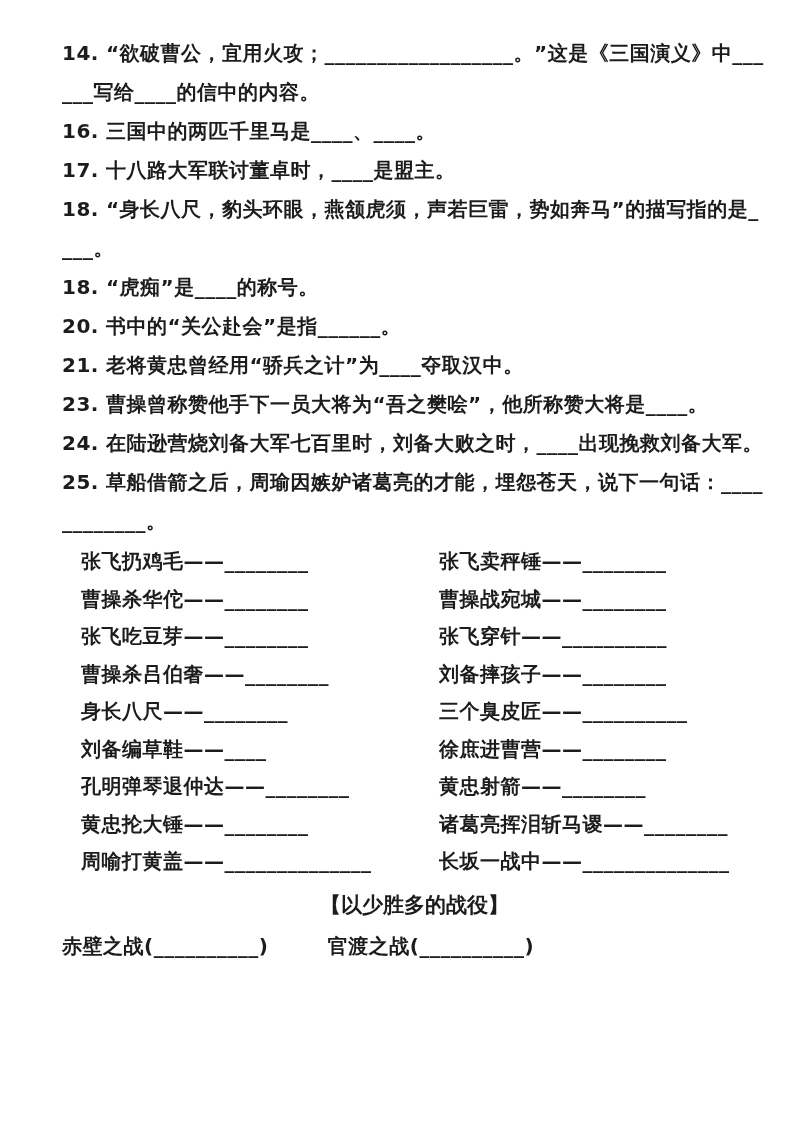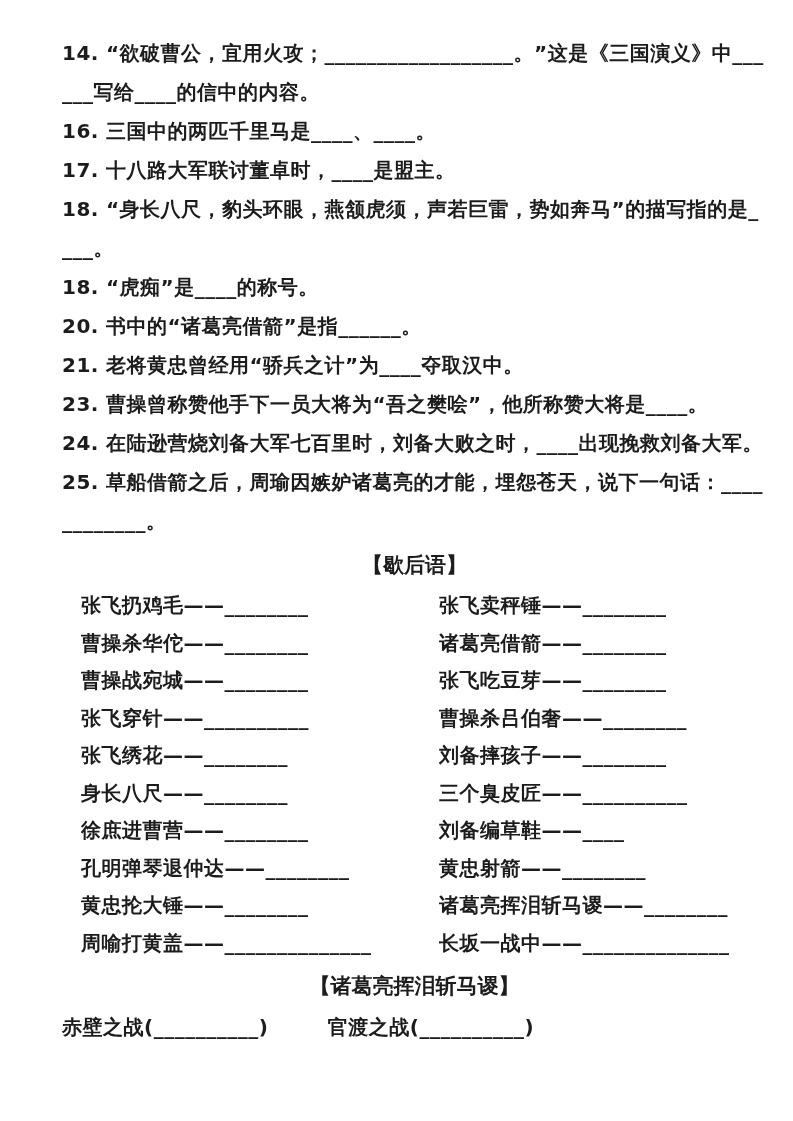--- a/index.html
+++ b/index.html
@@ -71,66 +71,63 @@
 
 
   <div class="question"><span class="qnum">16.</span><span>三国中的两匹千里马是____、____。</span></div>
 
   <div class="question"><span class="qnum">17.</span><span>十八路大军联讨董卓时，____是盟主。</span></div>
 
   <div class="question"><span class="qnum">18.</span><span>“身长八尺，豹头环眼，燕颔虎须，声若巨雷，势如奔马”的描写指的是____。</span></div>
 
   <div class="question"><span class="qnum">18.</span><span>“虎痴”是____的称号。</span></div>
 
-  <div class="question"><span class="qnum">20.</span><span>书中的“诸葛亮借箭”是指______。</span></div>
+  <div class="question"><span class="qnum">20.</span><span>书中的“关公赴会”是指______。</span></div>
 
   <div class="question"><span class="qnum">21.</span><span>老将黄忠曾经用“骄兵之计”为____夺取汉中。</span></div>
 
   <div class="question"><span class="qnum">23.</span><span>曹操曾称赞他手下一员大将为“吾之樊哙”，他所称赞大将是____。</span></div>
 
   <div class="question"><span class="qnum">24.</span><span>在陆逊营烧刘备大军七百里时，刘备大败之时，____出现挽救刘备大军。</span></div>
 
   <div class="question"><span class="qnum">25.</span><span>草船借箭之后，周瑜因嫉妒诸葛亮的才能，埋怨苍天，说下一句话：____________。</span></div>
 </div>
 
-  <div class="section-header">【歇后语】</div>
 
   <div class="xhy-grid">
   <div class="xhy-cell">张飞扔鸡毛——________</div>
   <div class="xhy-cell">张飞卖秤锤——________</div>
 
   <div class="xhy-cell">曹操杀华佗——________</div>
-  <div class="xhy-cell">诸葛亮借箭——________</div>
 
   <div class="xhy-cell">曹操战宛城——________</div>
   <div class="xhy-cell">张飞吃豆芽——________</div>
 
   <div class="xhy-cell">张飞穿针——__________</div>
   <div class="xhy-cell">曹操杀吕伯奢——________</div>
 
-  <div class="xhy-cell">张飞绣花——________</div>
   <div class="xhy-cell">刘备摔孩子——________</div>
 
   <div class="xhy-cell">身长八尺——________</div>
   <div class="xhy-cell">三个臭皮匠——__________</div>
 
+  <div class="xhy-cell">刘备编草鞋——____</div>
   <div class="xhy-cell">徐庶进曹营——________</div>
-  <div class="xhy-cell">刘备编草鞋——____</div>
 
   <div class="xhy-cell">孔明弹琴退仲达——________</div>
   <div class="xhy-cell">黄忠射箭——________</div>
 
   <div class="xhy-cell">黄忠抡大锤——________</div>
   <div class="xhy-cell">诸葛亮挥泪斩马谡——________</div>
 
   <div class="xhy-cell">周喻打黄盖——______________</div>
   <div class="xhy-cell">长坂一战中——______________</div>
 </div>
 
-  <div class="section-header">【诸葛亮挥泪斩马谡】</div>
+  <div class="section-header">【以少胜多的战役】</div>
 
   <div class="battles-line">
   <span class="battle-item">赤壁之战(__________)</span>
 
   <span class="battle-item">官渡之战(__________)</span>
 </div>
 
 </div>
 
 </body></html>

